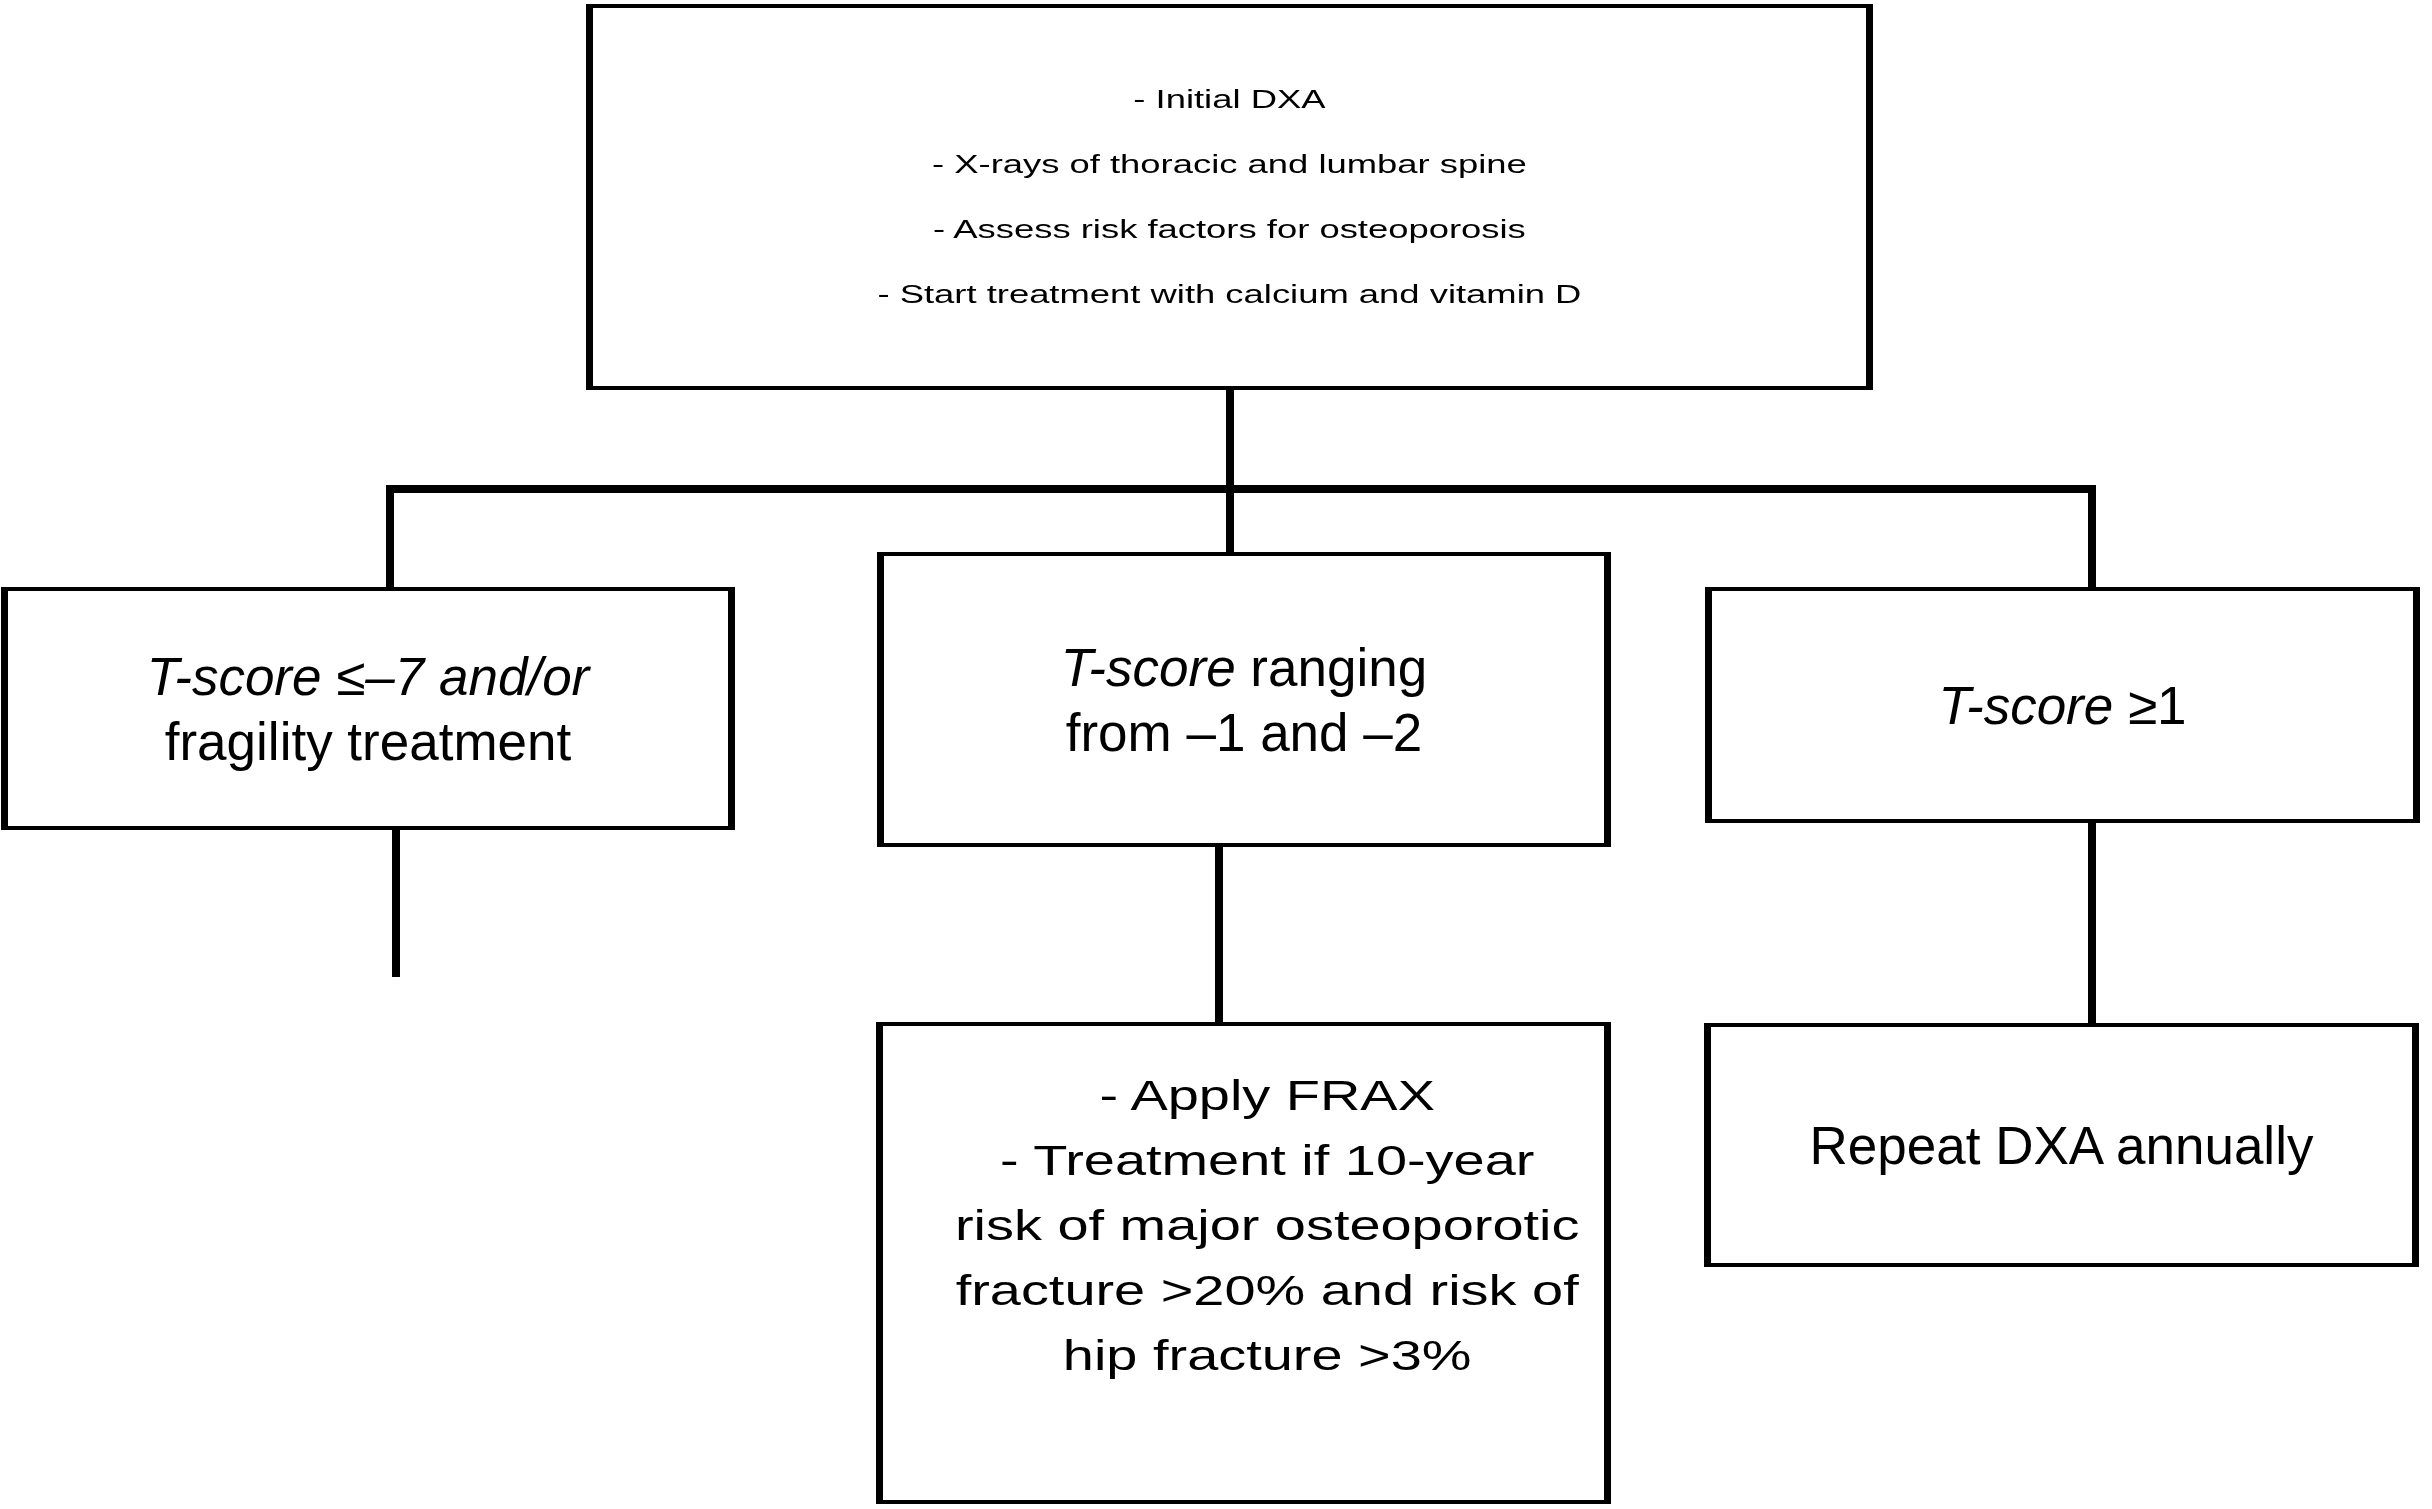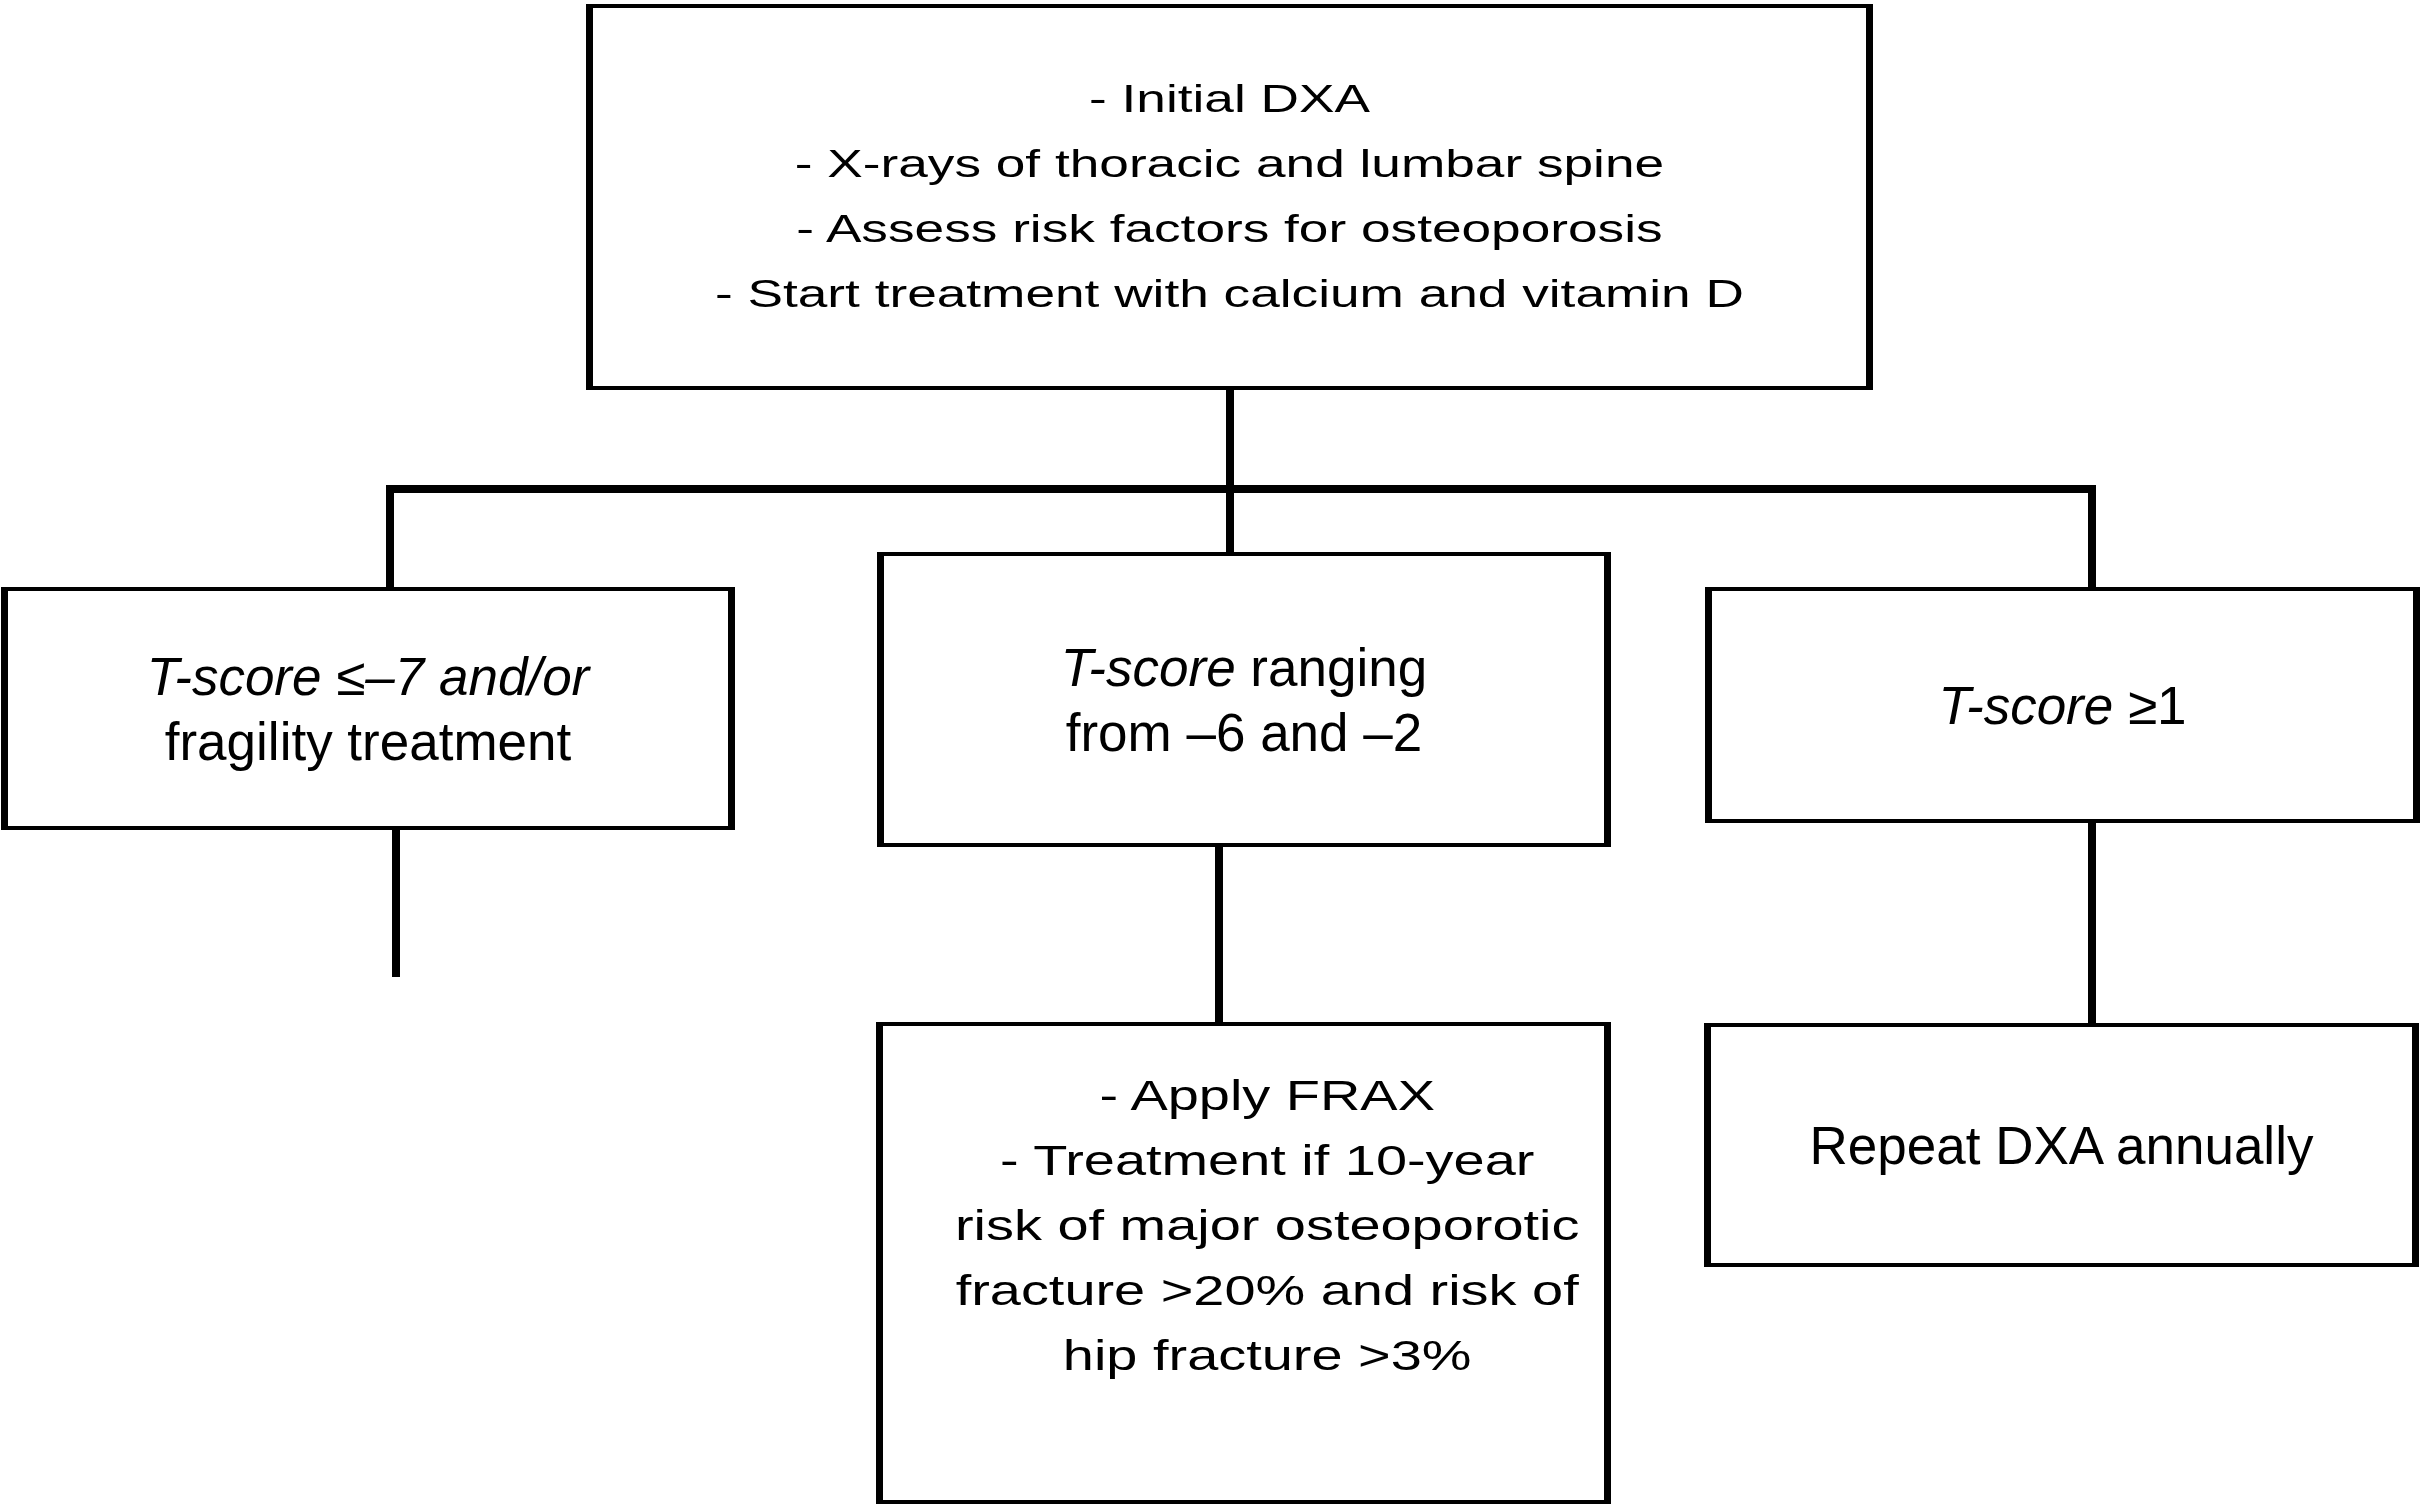--- a/index.html
+++ b/index.html
@@ -21,21 +21,21 @@
     border-width: 4.9px 7.8px;
     background: #ffffff;
     display: flex;
     flex-direction: column;
     justify-content: center;
     align-items: center;
     text-align: center;
   }
   .txt { display: flex; flex-direction: column; align-items: center; }
   .line { line-height: 65px; min-height: 65px; white-space: nowrap; }
-  .fs-top    { font-size: 38px; }
+  .fs-top    { font-size: 26px; }
   .fs-branch { font-size: 53px; }
   .fs-child  { font-size: 43px; }
   .stretch-140 { transform: scaleX(1.40); transform-origin: 50% 50%; }
   .stretch-130 { transform: scaleX(1.30); transform-origin: 50% 50%; }
   .stretch-125 { transform: scaleX(1.25); transform-origin: 50% 50%; }
   .it { font-style: italic; }
   .top-align { justify-content: flex-start; padding-top: 37px; padding-left: 48px; }
 </style>
 </head>
 <body>
@@ -62,21 +62,21 @@
   <div class="box fs-branch" style="left:1px; top:587px; width:734px; height:243px;">
     <div class="txt">
       <div class="line"><span class="it">T-score ≤–7 and/or</span></div>
       <div class="line">fragility treatment</div>
     </div>
   </div>
 
   <div class="box fs-branch" style="left:877px; top:552px; width:734px; height:295px;">
     <div class="txt">
       <div class="line"><span class="it">T-score</span><span> ranging</span></div>
-      <div class="line">from –6 and –2</div>
+      <div class="line">from –1 and –2</div>
     </div>
   </div>
 
   <div class="box fs-branch" style="left:1705px; top:587px; width:715px; height:236px;">
     <div class="txt">
       <div class="line"><span class="it">T-score</span><span> ≥1</span></div>
     </div>
   </div>
 
 

